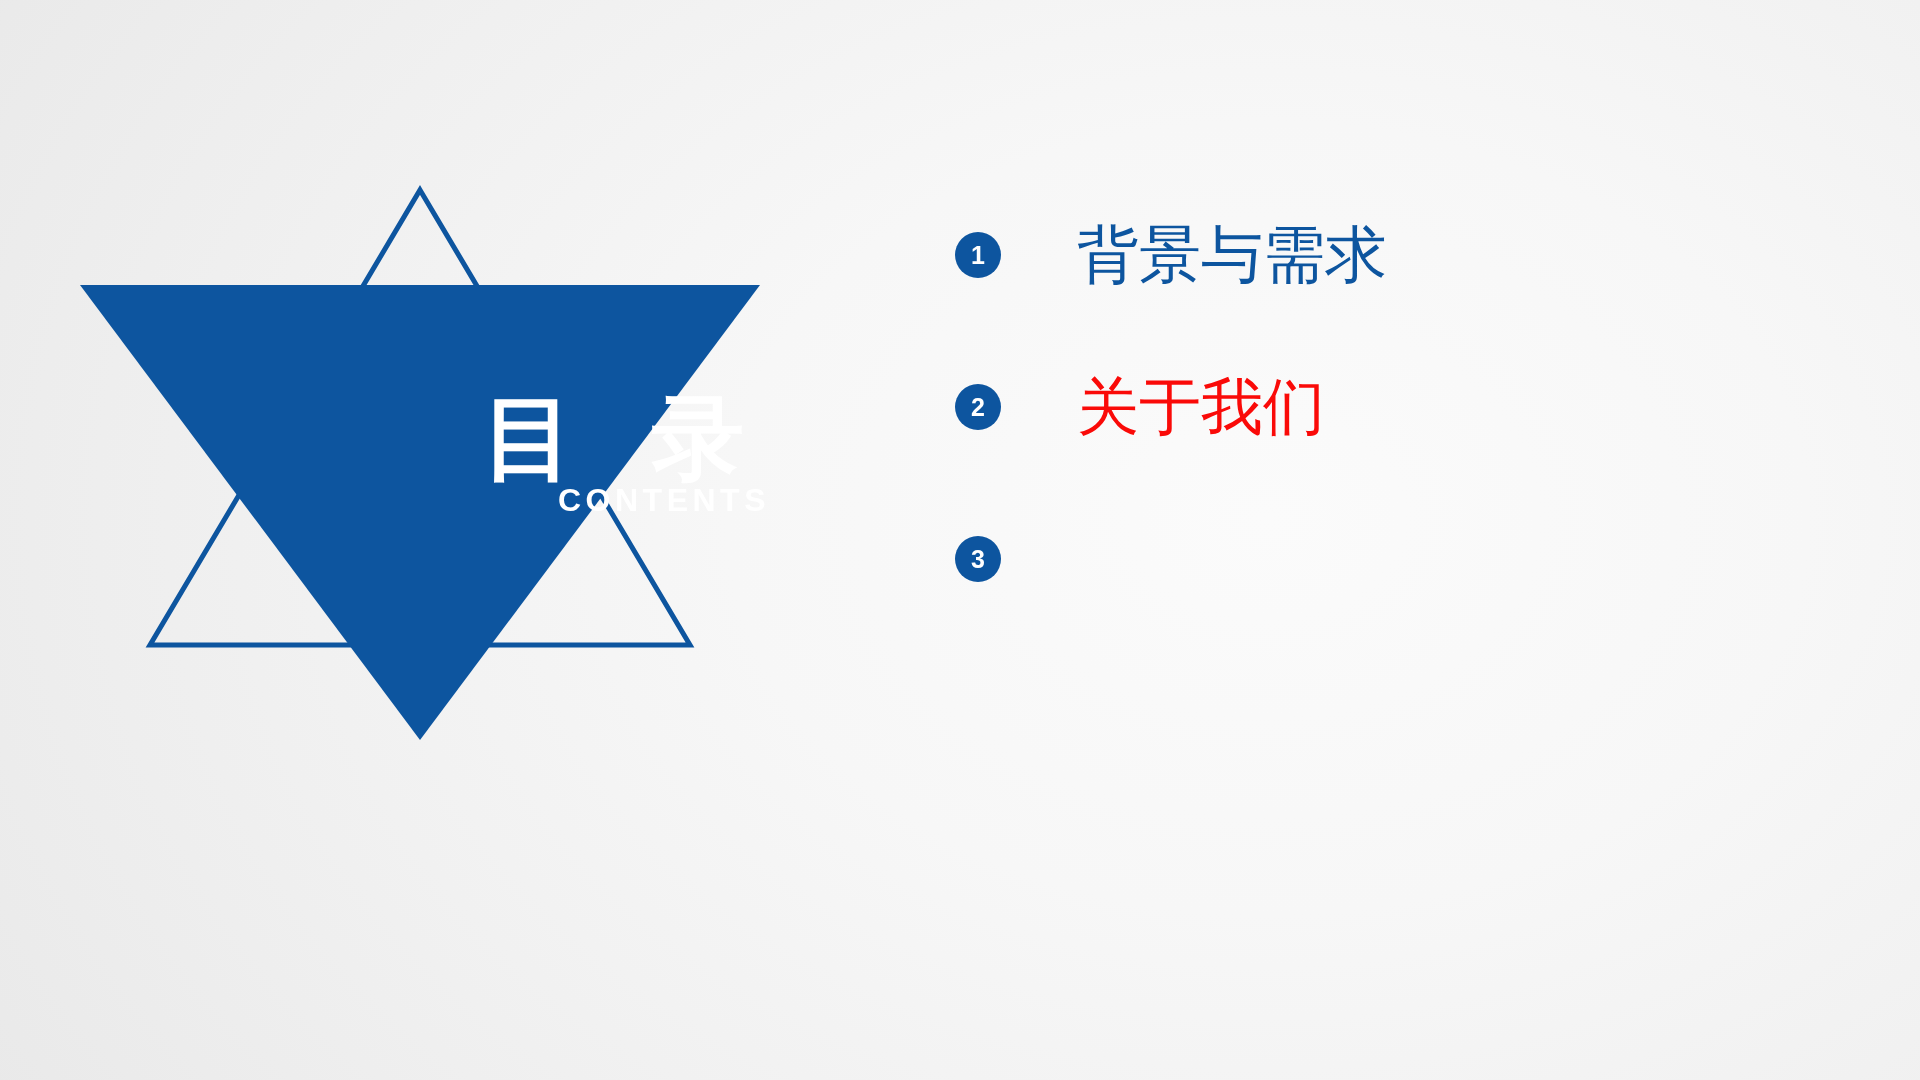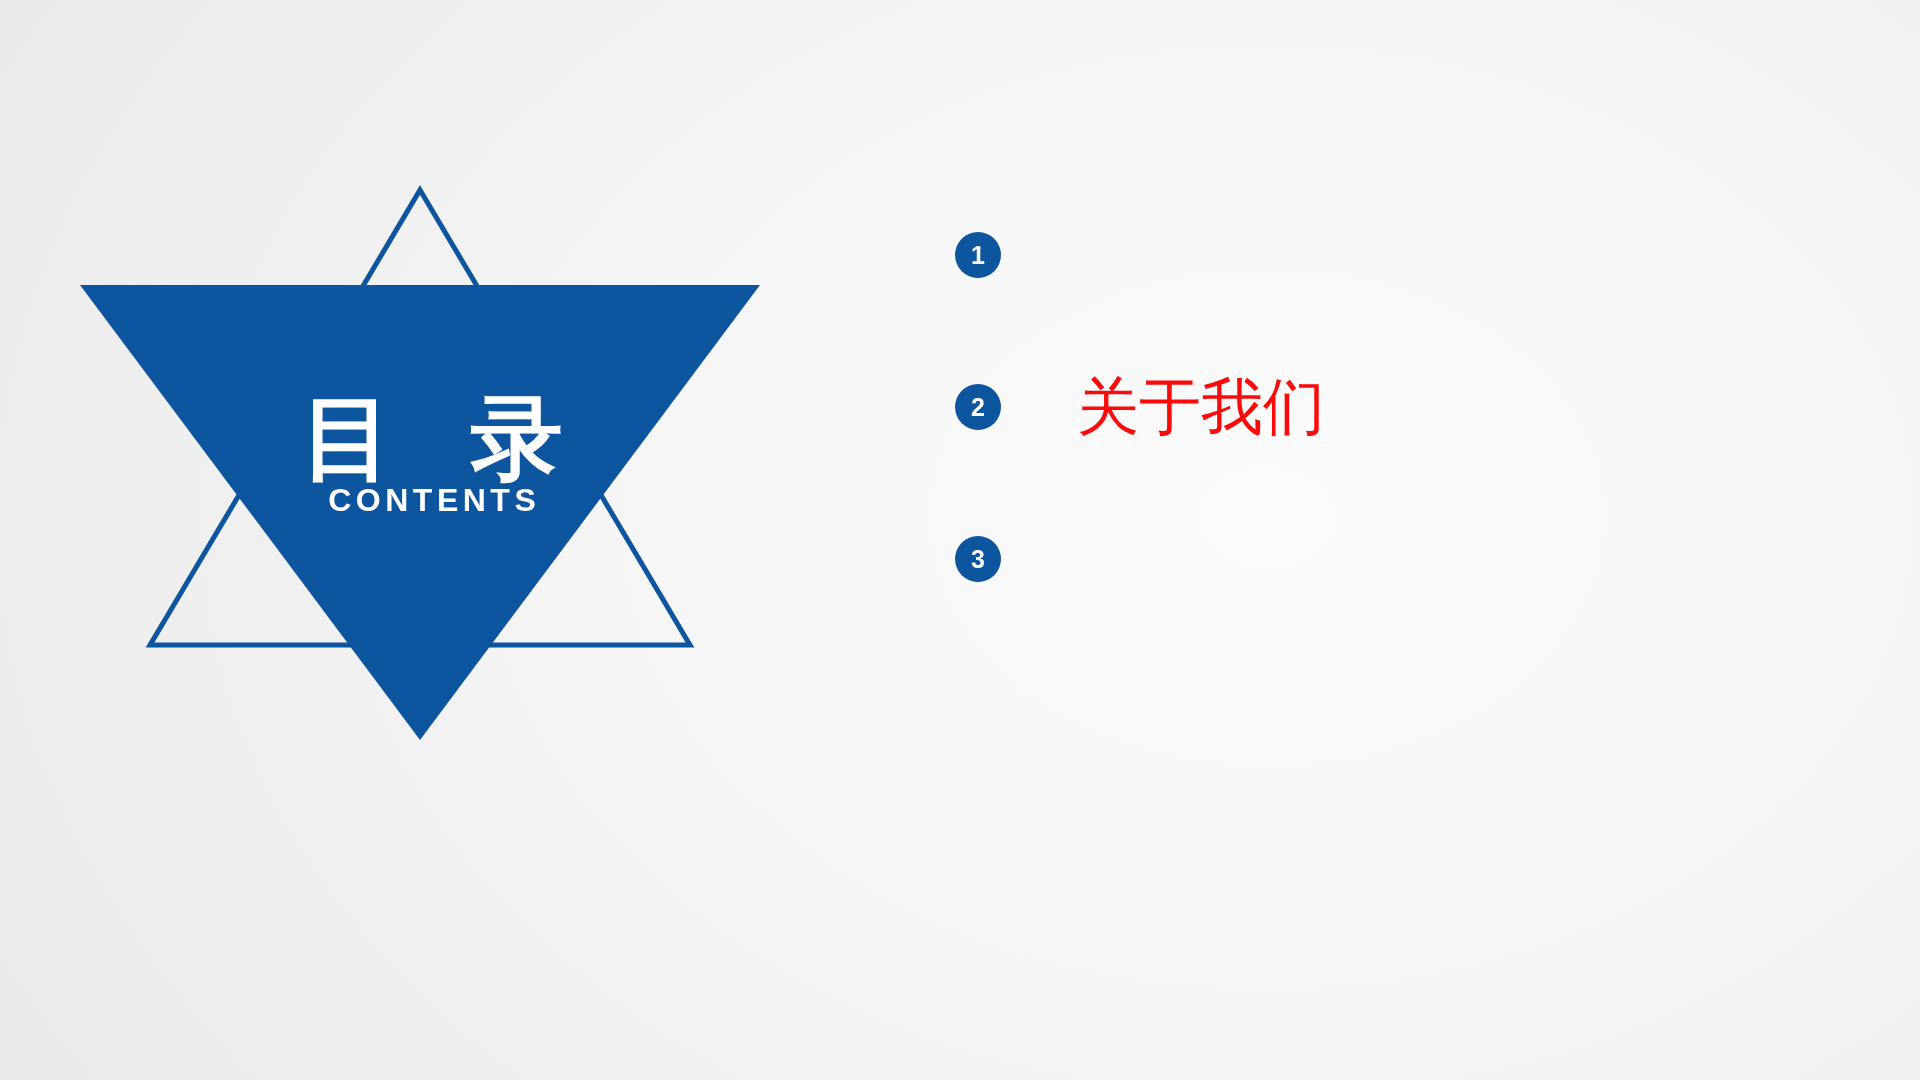--- a/index.html
+++ b/index.html
@@ -35,27 +35,27 @@
   .emblem svg {
     position: absolute;
     left: 0;
     top: 0;
     width: 700px;
     height: 680px;
     overflow: visible;
   }
   .emblem-text {
     position: absolute;
-    left: 12px;
+    left: 0;
     top: 0;
     width: 700px;
     height: 680px;
     display: flex;
     flex-direction: column;
-    align-items: center;
+    align-items: flex-end;
     justify-content: flex-start;
     pointer-events: none;
   }
   .emblem-title {
     margin-top: 212px;
     color: #ffffff;
     font-size: 92px;
     font-weight: bold;
     letter-spacing: 26px;
     text-indent: 26px;
@@ -125,20 +125,21 @@
     <div class="emblem-text">
       <div class="emblem-title">目 录</div>
       <div class="emblem-sub">CONTENTS</div>
     </div>
   </div>
 
   <div class="agenda">
 
     <div class="agenda-item">
       <div class="badge">1</div>
+      <div class="agenda-label tone-blue">背景与需求</div>
     </div>
 
     <div class="agenda-item">
       <div class="badge">2</div>
       <div class="agenda-label tone-red">关于我们</div>
     </div>
 
     <div class="agenda-item">
       <div class="badge">3</div>
     </div>

